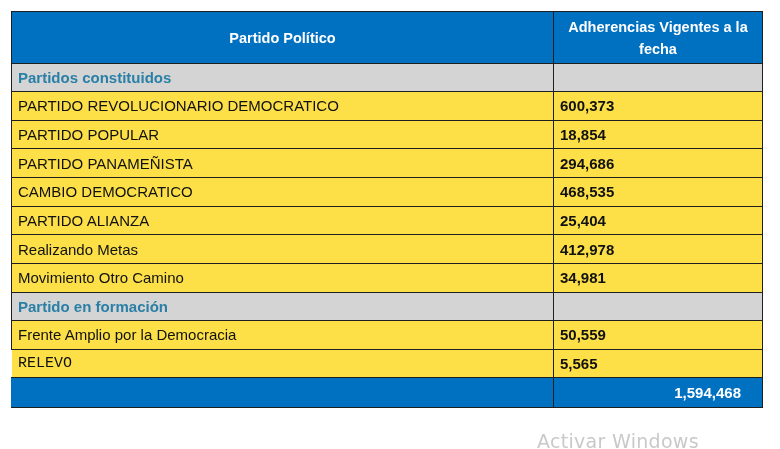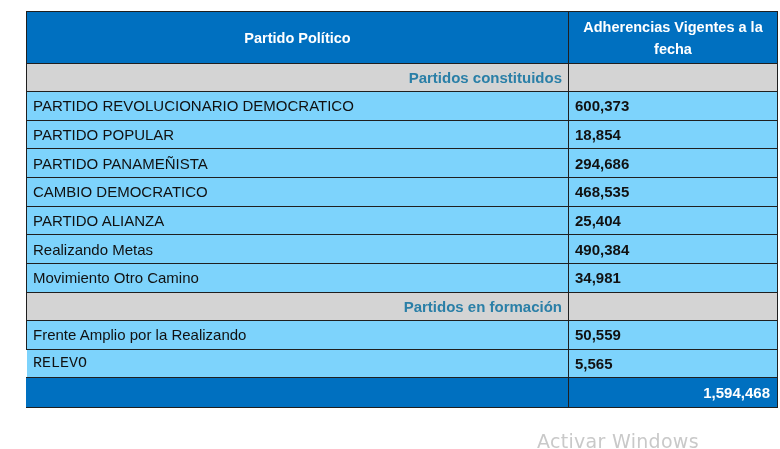--- a/index.html
+++ b/index.html
@@ -1,32 +1,32 @@
 <!DOCTYPE html>
 <html><head>
 <meta charset="utf-8">
 <style>
   html, body { margin: 0; padding: 0; background: #ffffff; }
   body { width: 780px; height: 449px; position: relative; overflow: hidden;
          font-family: "Liberation Sans", sans-serif; }
   .tbl { position: absolute; left: 11px; top: 11px; width: 751px;
-         border-collapse: collapse; table-layout: fixed; margin-left: 15px; }
+         border-collapse: collapse; table-layout: fixed; }
   .tbl td, .tbl th { border: 1px solid #1f1f1f; padding: 0 6px; font-size: 15px;
          color: #111; box-sizing: border-box; white-space: nowrap; }
   .col-name { width: 542px; }
   .col-val { width: 209px; }
   .hdr th { background: #0070c0; color: #ffffff; font-weight: bold; font-size: 14.5px;
          text-align: center; height: 52px; line-height: 22px; }
   .sub td { background: #d4d4d4; height: 28px; }
-  .sub .sub-label { color: #2a7fa7; font-weight: bold; text-align: right; font-size: 15px; }
-  .row td { height: 28.7px; background: #7dd3fc; }
+  .sub .sub-label { color: #2a7fa7; font-weight: bold; text-align: left; font-size: 15px; }
+  .row td { height: 28.7px; background: #fde047; }
   .row .val { text-align: left; font-weight: bold; font-size: 15px; padding-right: 7px; }
   .row.noborder .name { border-left-color: transparent; border-bottom-color: #1f1f1f; font-family: Liberation Mono, monospace; }
   .total td { background: #0070c0; height: 30px; }
-  .total .val { color: #ffffff; font-weight: bold; text-align: right; padding-right: 7px; font-size: 15px; }
+  .total .val { color: #ffffff; font-weight: bold; text-align: right; padding-right: 21px; font-size: 15px; }
   .total .name { border-left-color: #0070c0; }
   .watermark { position: absolute; left: 537px; top: 430px; font-size: 19px;
          color: #c9c9c9; font-family: "DejaVu Sans", sans-serif; letter-spacing: 0.3px; }
 </style>
 </head>
 <body>
 
 <table class="tbl">
   <colgroup>
       <col class="col-name">
@@ -57,33 +57,33 @@
   <tr class="row">
     <td class="name">CAMBIO DEMOCRATICO</td>
     <td class="val">468,535</td>
   </tr>
   <tr class="row">
     <td class="name">PARTIDO ALIANZA</td>
     <td class="val">25,404</td>
   </tr>
   <tr class="row">
     <td class="name">Realizando Metas</td>
-    <td class="val">490,384</td>
+    <td class="val">412,978</td>
   </tr>
   <tr class="row">
     <td class="name">Movimiento Otro Camino</td>
     <td class="val">34,981</td>
   </tr>
 
   <tr class="sub">
-    <td class="sub-label">Partidos en formación</td>
+    <td class="sub-label">Partido en formación</td>
     <td></td>
   </tr>
   <tr class="row">
-    <td class="name">Frente Amplio por la Realizando</td>
+    <td class="name">Frente Amplio por la Democracia</td>
     <td class="val">50,559</td>
   </tr>
   <tr class="row noborder">
     <td class="name">RELEVO</td>
     <td class="val">5,565</td>
   </tr>
 
   <tr class="total">
     <td class="name"></td>
     <td class="val">1,594,468</td>

